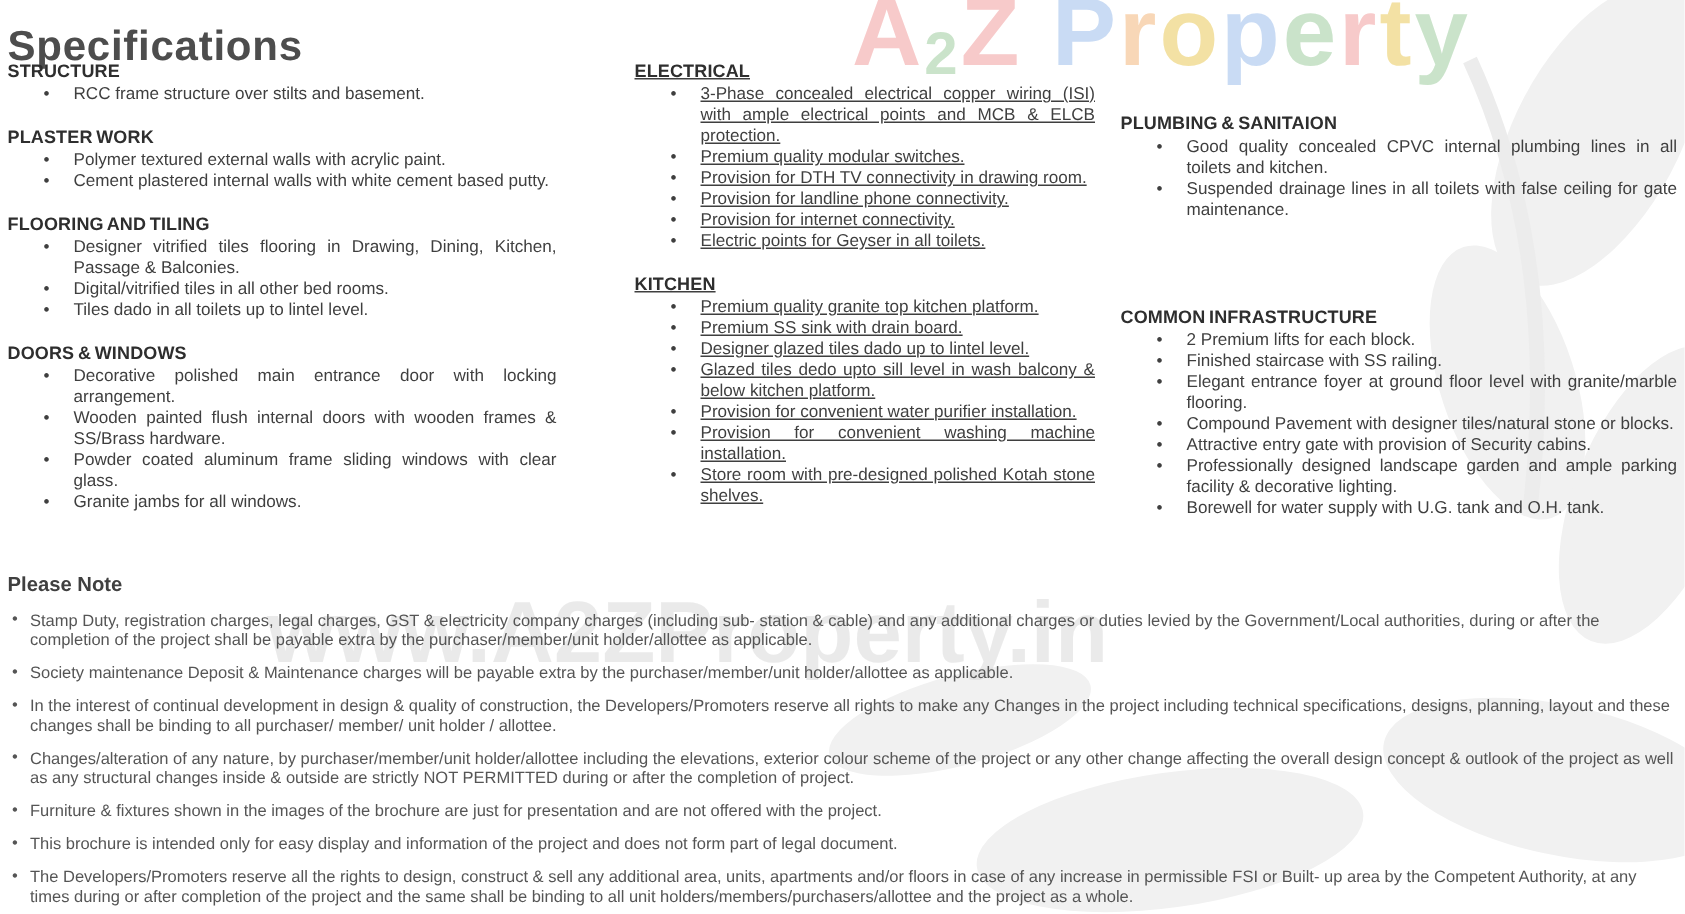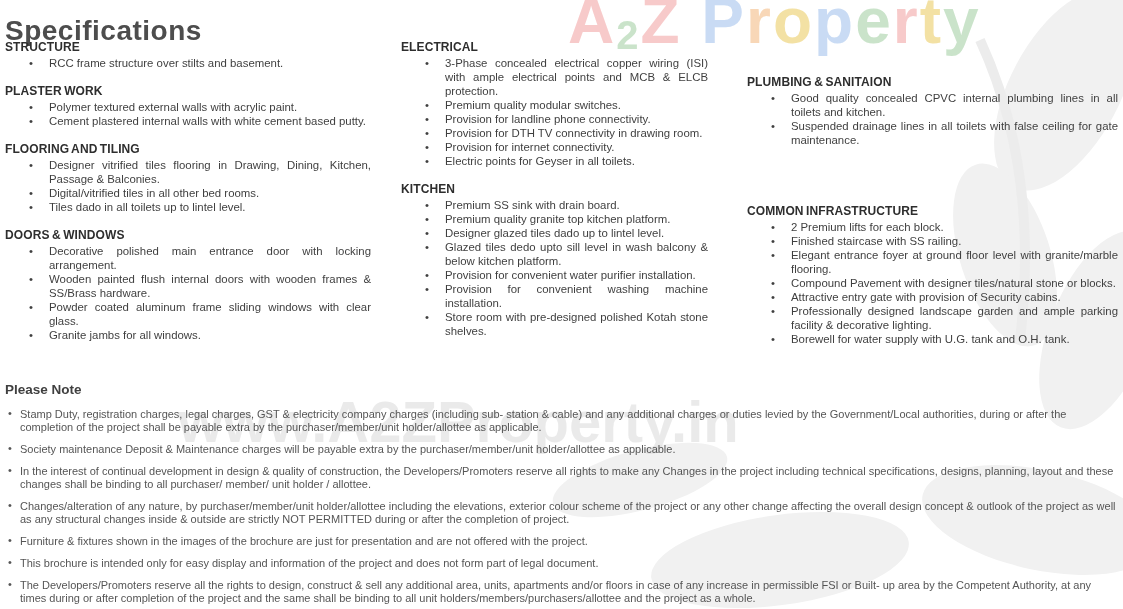--- a/index.html
+++ b/index.html
@@ -39,21 +39,21 @@
   
   .page-title {
     position: absolute; left: 5px; top: -4px; z-index: 2;
     font-size: 28px; font-weight: bold; color: #4d4d4d;
     letter-spacing: 0.5px;
   }
 
   
   .column { position: absolute; top: 40px; z-index: 2; }
   .col-a { left: 5px;   width: 366px; }
-  .col-b { left: 401px; width: 307px; }
+  .col-b { left: 423px; width: 307px; text-decoration: underline; }
   .col-c { left: 747px; width: 371px; margin-top: 35px; }
 
   .section { margin: 0 0 14px 0; }
   .col-c .section + .section { margin-top: 57px; }
 
   .section h3 {
     margin: 0 0 2px 0;
     font-size: 12px; font-weight: bold; color: #2e2e2e;
     letter-spacing: 0.1px; word-spacing: -1px;
   }
@@ -144,31 +144,31 @@
         <li>Granite jambs for all windows.</li>
       </ul>
     </div>
   </div>
 <div class="column col-b">
     <div class="section">
       <h3>ELECTRICAL</h3>
       <ul>
         <li>3-Phase concealed electrical copper wiring (ISI) with ample electrical points and MCB &amp; ELCB protection.</li>
         <li>Premium quality modular switches.</li>
+        <li>Provision for DTH TV connectivity in drawing room.</li>
         <li>Provision for landline phone connectivity.</li>
-        <li>Provision for DTH TV connectivity in drawing room.</li>
         <li>Provision for internet connectivity.</li>
         <li>Electric points for Geyser in all toilets.</li>
       </ul>
     </div>
     <div class="section">
       <h3>KITCHEN</h3>
       <ul>
+        <li>Premium quality granite top kitchen platform.</li>
         <li>Premium SS sink with drain board.</li>
-        <li>Premium quality granite top kitchen platform.</li>
         <li>Designer glazed tiles dado up to lintel level.</li>
         <li>Glazed tiles dedo upto sill level in wash balcony &amp; below kitchen platform.</li>
         <li>Provision for convenient water purifier installation.</li>
         <li>Provision for convenient washing machine installation.</li>
         <li>Store room with pre-designed polished Kotah stone shelves.</li>
       </ul>
     </div>
   </div>
 <div class="column col-c">
     <div class="section">

